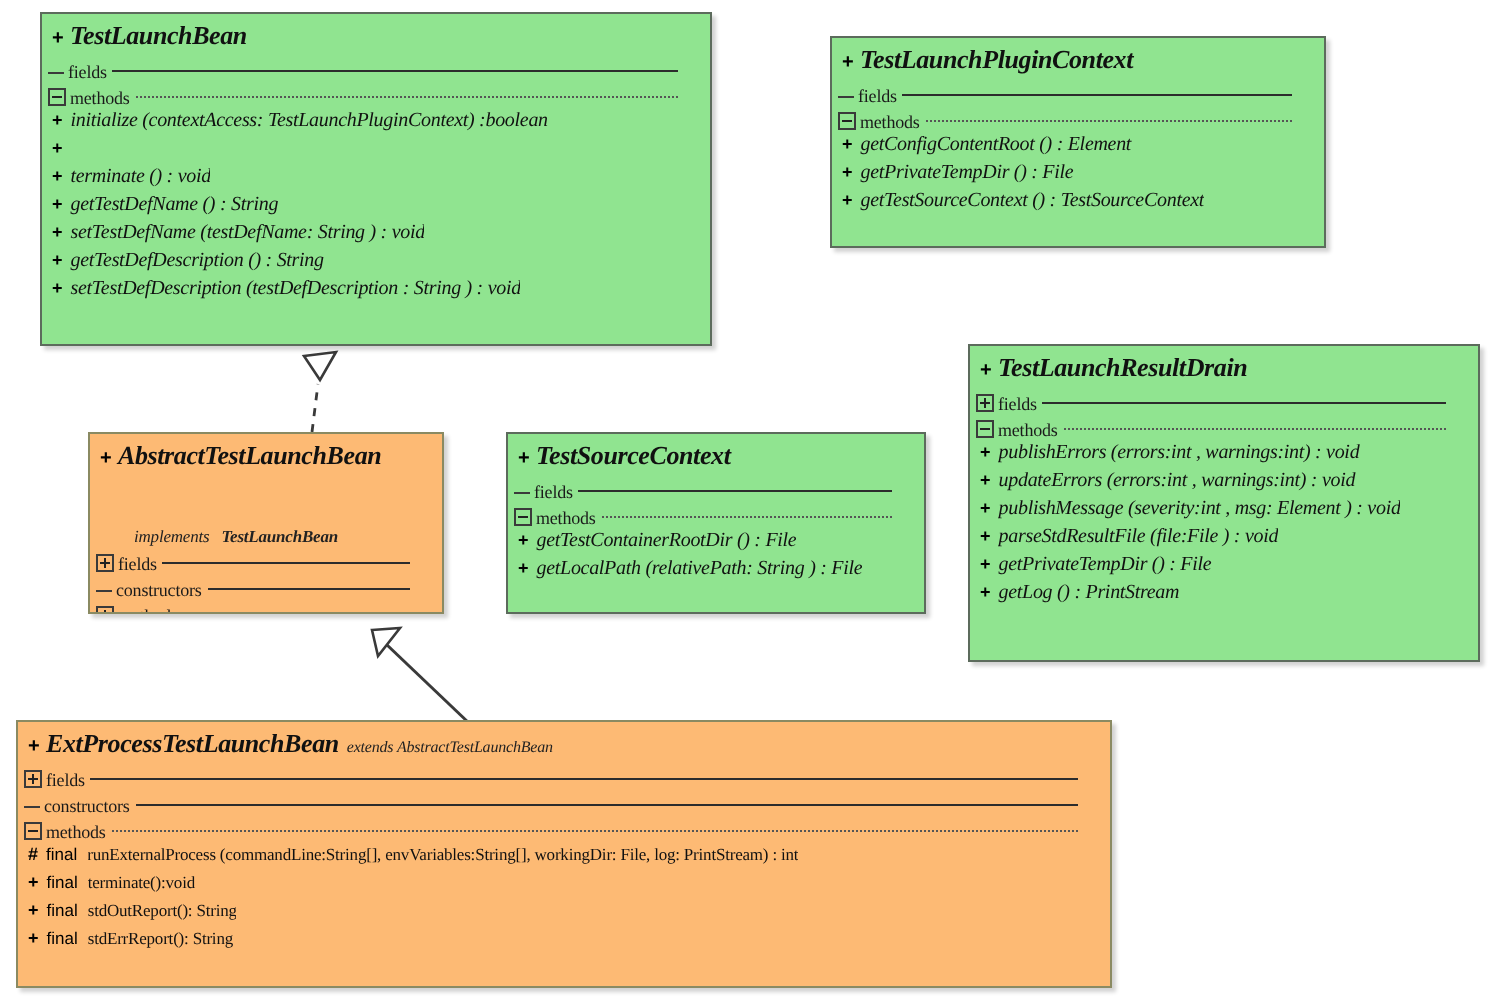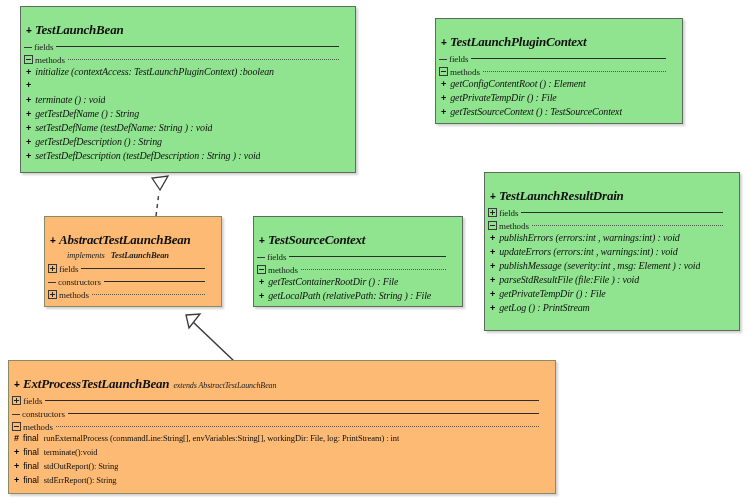--- a/index.html
+++ b/index.html
@@ -34,21 +34,21 @@
     box-sizing: border-box;
     border: 1px solid #5c6b5c;
     box-shadow: 2px 2px 2px rgba(0,0,0,0.18);
     z-index: 2;
     overflow: hidden;
   }
   .uml-class.green  { background: #90e490; }
   .uml-class.yellow { background: #fdba74; border-color: #8a8a62; }
 
   .cls-header {
-    padding: 13px 4px 2px 5px;
+    padding: 2px 4px 2px 5px;
     white-space: nowrap;
   }
   .vis {
     font-family: "Liberation Sans", sans-serif;
     font-size: 10px;
     font-weight: bold;
     color: #000;
     display: inline-block;
     width: 9px;
   }
@@ -69,20 +69,21 @@
     letter-spacing: -0.1px;
   }
   .cls-implements {
     font-family: "Liberation Serif", serif;
     font-style: italic;
     font-size: 8.5px;
     color: #222;
     padding: 0 4px 2px 22px;
     white-space: nowrap;
     letter-spacing: -0.1px;
+    margin-top: 24px;
   }
   .cls-implements .ifname {
     font-weight: bold;
     margin-left: 6px;
   }
 
   
   .section-row {
     display: flex;
     align-items: center;
@@ -236,21 +237,21 @@
     <div class="member-row">
       <span class="member-vis">+</span>
       <span class="member-sig">getTestDefDescription () : String</span>
     </div>
     <div class="member-row">
       <span class="member-vis">+</span>
       <span class="member-sig">setTestDefDescription (testDefDescription : String ) : void</span>
     </div>
   </div>
 
-  <div class="uml-class green" style="left:435px; top:18px; width:248px; height:106px;">
+  <div class="uml-class green" style="left:415px; top:18px; width:248px; height:106px;">
     <div class="cls-header">
       <span class="vis">+</span><span class="cls-name">TestLaunchPluginContext</span>
     </div>
     <div class="section-row">
       <span class="expander none"></span>
       <span class="section-label">fields</span>
       <span class="rule-solid"></span>
     </div>
     <div class="section-row">
       <span class="expander minus"></span>

